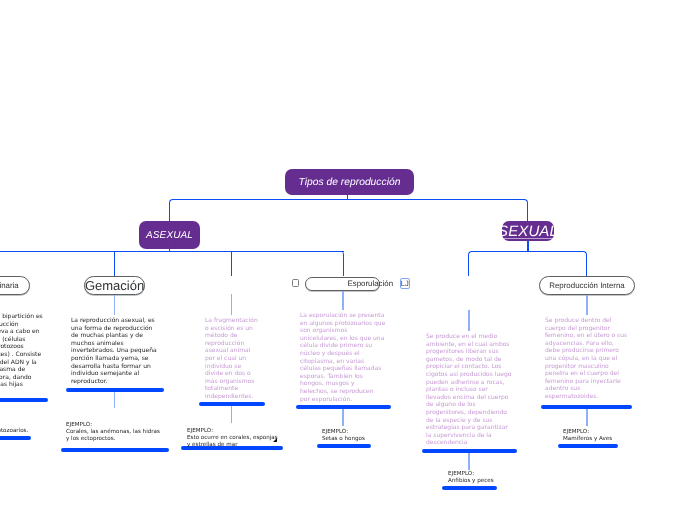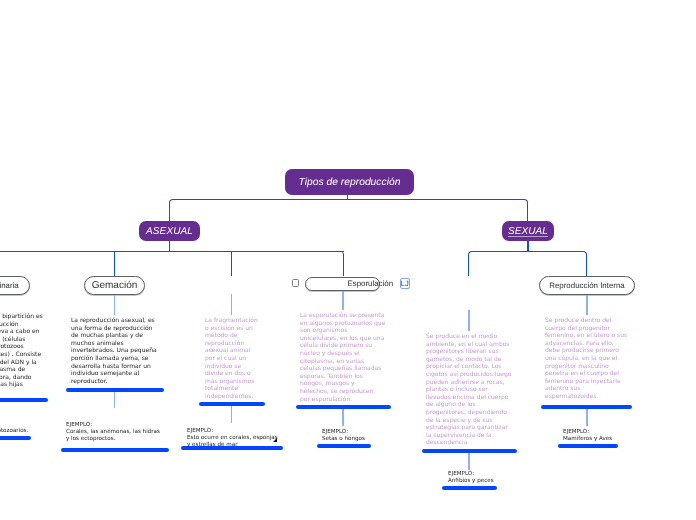--- a/index.html
+++ b/index.html
@@ -67,44 +67,44 @@
 <div id="canvas">
 
   <div class="edge edge-v" style="left:346.6px;top:194px;height:6px;"></div>
   <div class="corner-tl" style="left:169px;top:199px;width:178px;height:22px;"></div>
   <div class="corner-tr" style="left:347px;top:199px;width:181px;height:22px;"></div>
 
   <div class="purple" style="left:285px;top:169px;width:129px;height:26px;">
     <span class="lbl" style="font-size:10.3px;">Tipos de reproducción</span>
   </div>
 
-  <div class="purple" style="left:139px;top:221px;width:61px;height:20px;">
+  <div class="purple" style="left:139px;top:221px;width:61px;height:28px;">
     <span class="lbl" style="font-size:10px;letter-spacing:0.1px;">ASEXUAL</span>
   </div>
   <div class="purple" style="left:502px;top:221px;width:52px;height:20px;">
-    <span class="lbl underlined" style="font-size:10px;letter-spacing:0.1px;">SEXUAL</span>
+    <span class="lbl underlined" style="font-size:15px;letter-spacing:0.1px;">SEXUAL</span>
   </div>
 
   <div class="edge edge-v" style="left:169px;top:241px;height:11px;"></div>
   <div class="edge edge-h" style="left:-40px;top:251px;width:384px;"></div>
 
   <div class="edge edge-v" style="left:114px;top:251px;height:25px;"></div>
   <div class="edge edge-v" style="left:231px;top:251px;height:25px;"></div>
   <div class="corner-tr" style="left:330px;top:251px;width:14px;height:25px;border-top:none;"></div>
 
   <div class="edge edge-v" style="left:527.3px;top:241px;height:11px;"></div>
   <div class="corner-tl" style="left:468.3px;top:251px;width:60px;height:25px;"></div>
   <div class="corner-tr" style="left:527px;top:251px;width:60px;height:25px;"></div>
 
   <div class="pill" style="left:-86px;top:276px;width:116px;height:19px;">
     <span class="lbl" style="font-size:7.9px;">Bipartición o Fisión Binaria</span>
   </div>
 
   <div class="pill" style="left:84px;top:276px;width:61px;height:19px;">
-    <span class="lbl" style="font-size:10px;">Gemación</span>
+    <span class="lbl" style="font-size:13px;">Gemación</span>
   </div>
 
 
   <div class="pill" style="left:305px;top:276.5px;width:75px;height:14px;gap:45px;">
     <span class="cbox"></span>
     <span class="lbl" style="font-size:7.9px;">Esporulación</span>
   </div>
   <div class="badge" style="left:382.5px;top:277.5px;width:10.5px;height:11px;">
     <span style="font-size:7.6px;line-height:11px;position:relative;top:0.5px;">LJ</span>
   </div>

